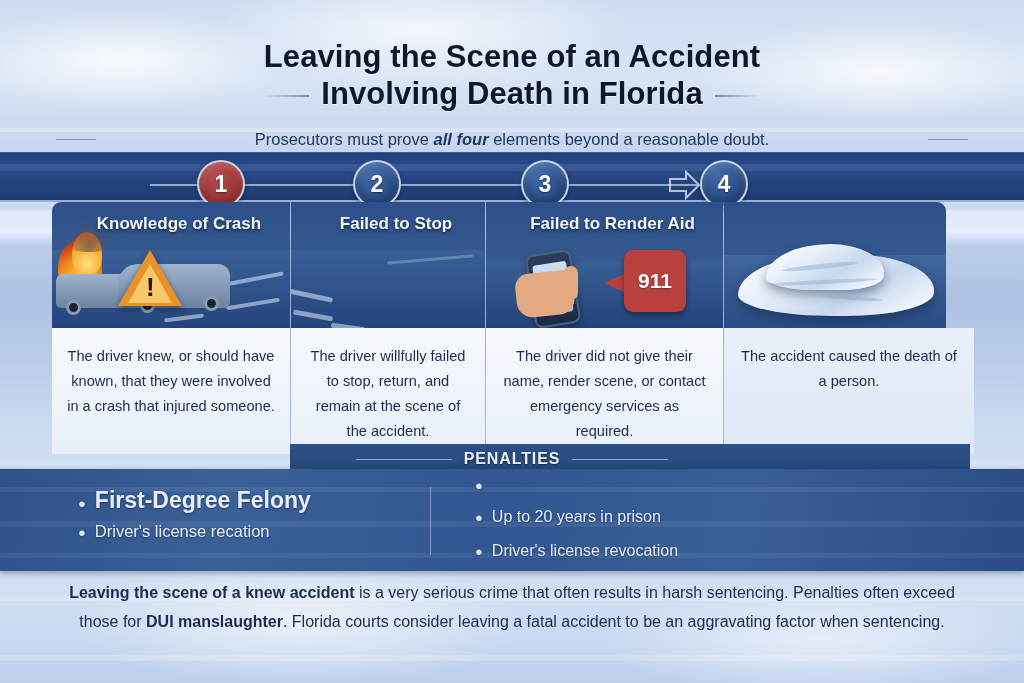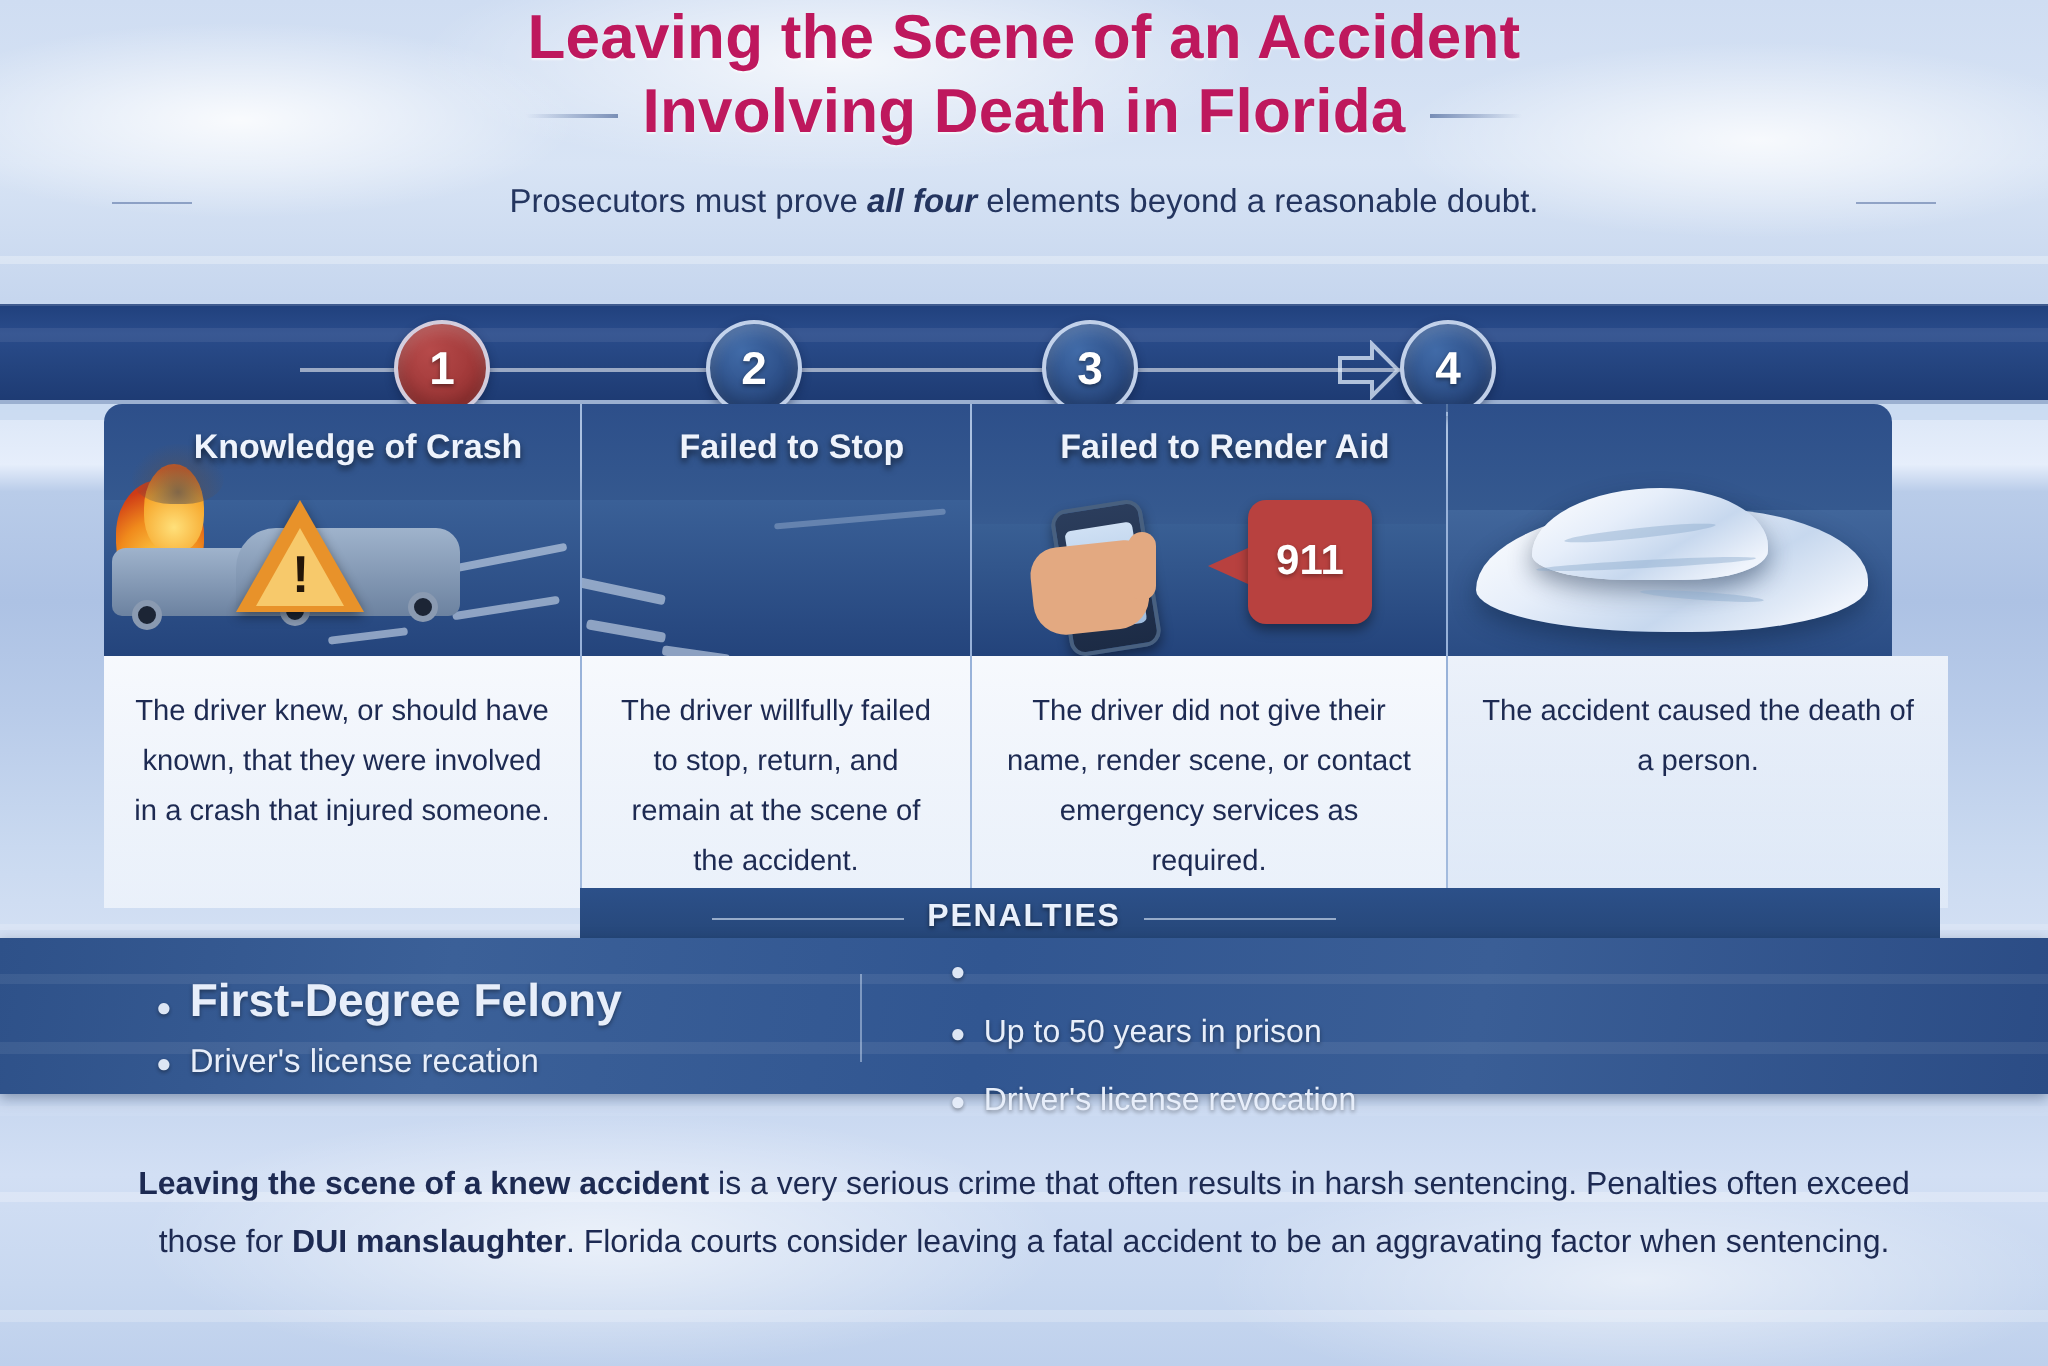--- a/index.html
+++ b/index.html
@@ -21,22 +21,23 @@
       radial-gradient(ellipse 300px 80px at 820px 640px, rgba(255,255,255,.55), rgba(255,255,255,0) 72%),
       linear-gradient(180deg,#cfddf2 0%, #d8e4f5 12%, #c6d6ee 22%, #dce7f7 30%, #e6eefb 34%,
         #b9cce9 36%, #adc2e4 44%, #b8cbe9 52%, #c9d9f0 62%, #d5e1f4 70%, #c3d4ee 78%,
         #d2dff4 86%, #c8d8f0 94%, #bed0ec 100%);
   }
   .bg-streak { position:absolute; left:0; right:0; background:rgba(255,255,255,.30); }
 
   
   .header { position:absolute; left:0; right:0; top:0; height:152px; }
   .title {
-    text-align:center; color:#be185d; font-weight:bold;
+    text-align:center; color:#0f172a; font-weight:bold;
     font-size:31px; line-height:37px; letter-spacing:.1px;
+    padding-top:38px;
     text-shadow:0 1px 1px rgba(255,255,255,.65);
   }
   .title-l2 { position:relative; display:inline-block; }
   .title-l2::before, .title-l2::after {
     content:""; position:absolute; top:55%; width:46px; height:2px;
     background:linear-gradient(90deg,rgba(40,70,130,0),rgba(40,70,130,.55));
   }
   .title-l2::before { left:-58px; }
   .title-l2::after { right:-58px; transform:scaleX(-1); }
 
@@ -148,21 +149,21 @@
     box-shadow:0 5px 12px rgba(10,30,60,.45);
   }
   .fold { position:absolute; background:rgba(140,170,205,.45); border-radius:50%; }
 
   
   .pen-shadow {
     position:absolute; left:290px; top:444px; width:680px; height:26px;
     background:linear-gradient(180deg,#2c5089,#264779);
   }
   .penalties {
-    position:absolute; left:0; right:0; top:469px; height:78px;
+    position:absolute; left:0; right:0; top:469px; height:102px;
     background:linear-gradient(100deg,#2e5189 0%, #3b6098 22%, #315691 48%, #3a5e96 72%, #2b4c85 100%);
     box-shadow:0 2px 6px rgba(10,25,60,.35);
   }
   .pen-streak { position:absolute; left:0; right:0; background:rgba(255,255,255,.07); }
   .pen-head {
     position:absolute; left:0; right:0; top:-21px; height:22px;
     display:flex; align-items:center; justify-content:center; gap:12px;
   }
   .pen-head-text { color:#e9f0fb; font-size:16px; font-weight:bold; letter-spacing:.9px; text-shadow:0 1px 2px rgba(0,0,0,.5); }
   .pen-line { width:96px; height:1px; background:rgba(225,236,250,.6); }
@@ -327,21 +328,21 @@
         <span>Driver's license recation</span>
       </div>
     </div>
     <div class="pen-div"></div>
     <div class="pen-right">
       <div class="pen-li">
         <span class="dot">●</span>
       </div>
       <div class="pen-li">
         <span class="dot">●</span>
-        <span>Up to 50 years in prison</span>
+        <span>Up to 20 years in prison</span>
       </div>
       <div class="pen-li">
         <span class="dot">●</span>
         <span>Driver's license revocation</span>
       </div>
     </div>
   </div>
 </div>
 
 <div class="footer">

